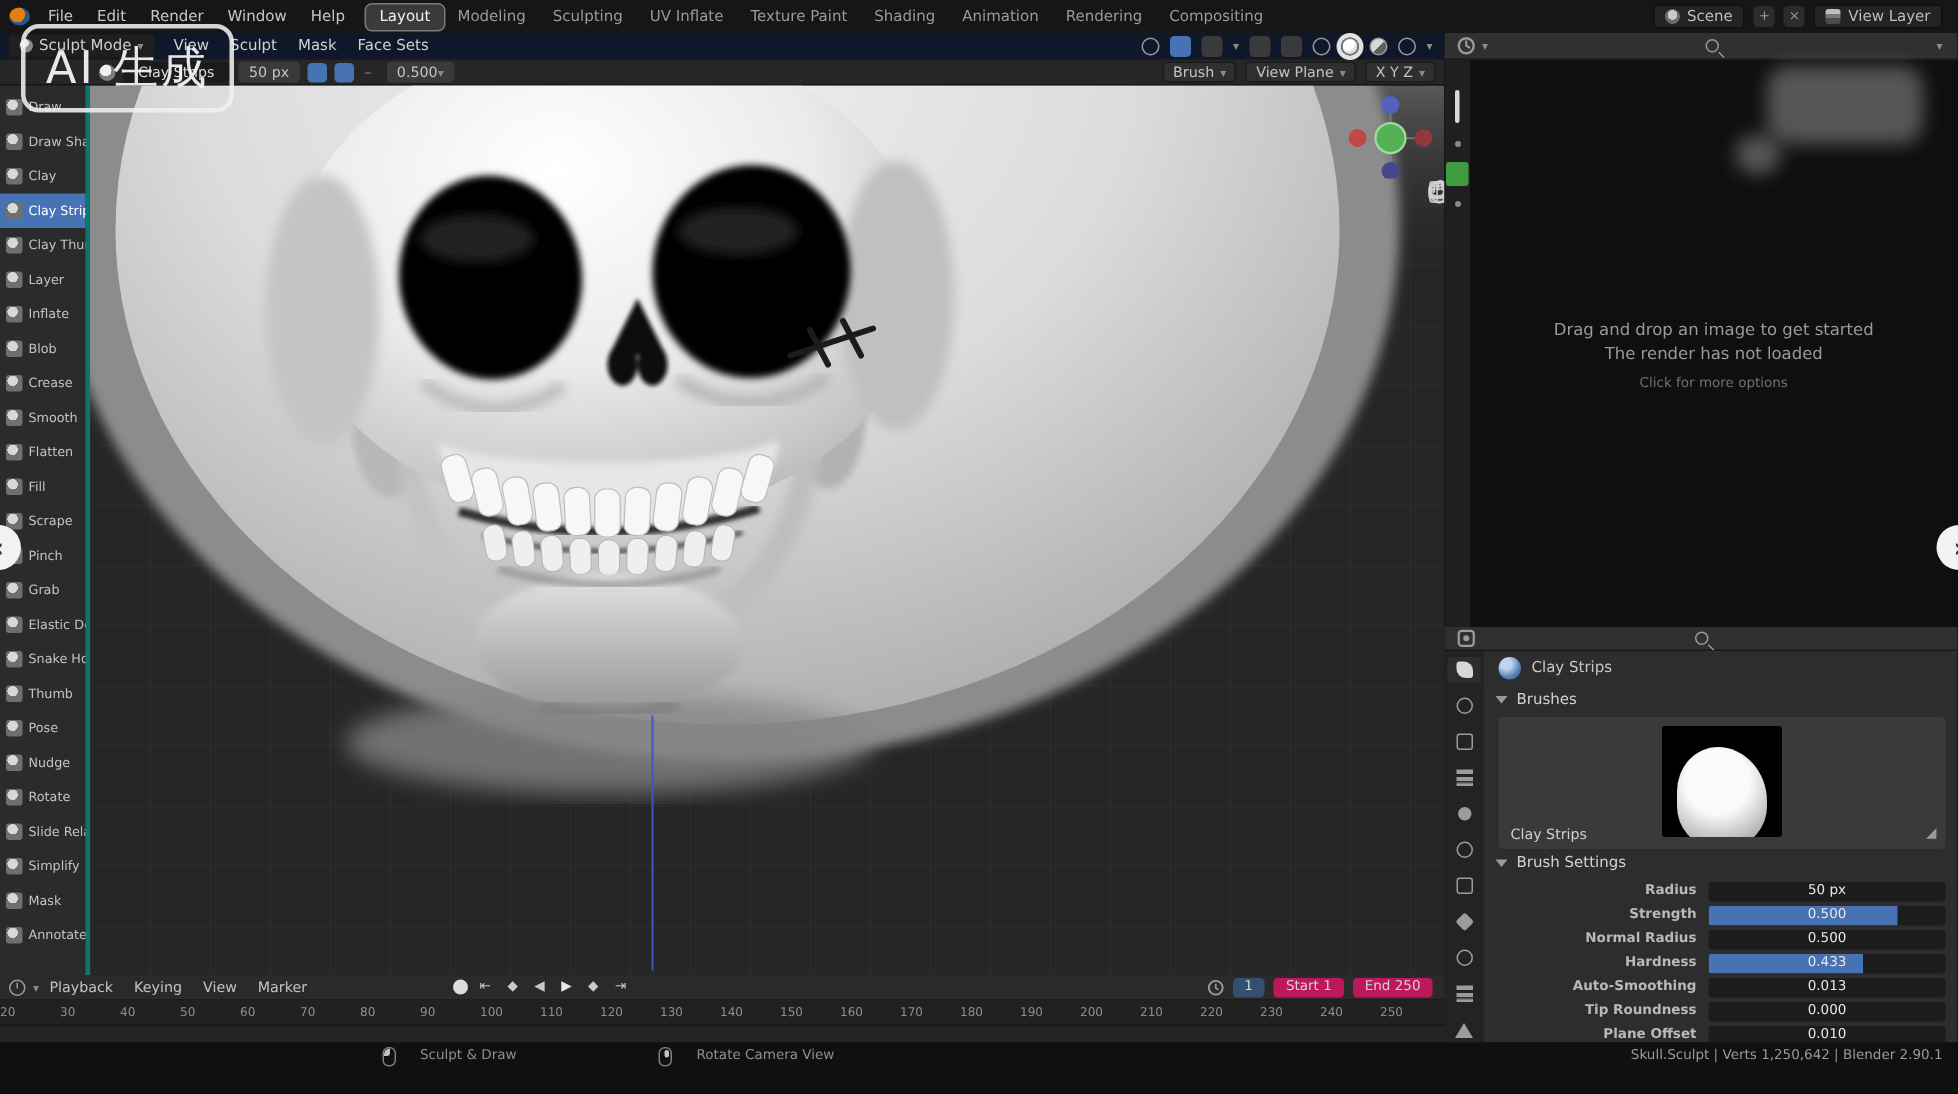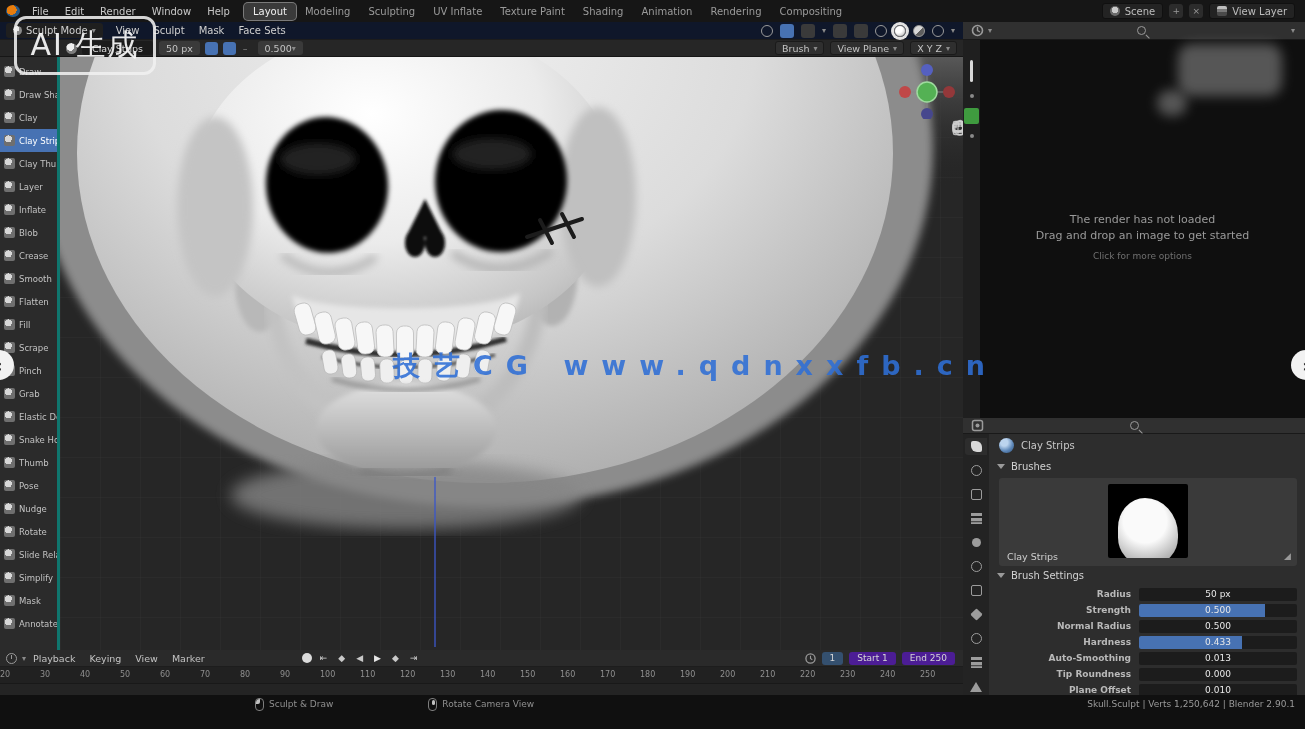--- a/index.html
+++ b/index.html
@@ -132,31 +132,31 @@
     border-bottom:1px solid #1d1d1d; }
   .tl-edicon { width:11px; height:11px; margin:0 5px 0 6px; border-radius:50%; border:1.3px solid #9a9a9a; position:relative; }
   .tl-edicon::after { content:""; position:absolute; left:4px; top:1px; width:1.3px; height:4px; background:#9a9a9a; }
   .tl-menus { display:flex;justify-content:space-between; }
   .tl-menus .menu-item { padding:2px 7px; }
   .tl-center { margin-left:90px; display:flex; align-items:center; gap:5px; }
   .rec-dot { width:10px; height:10px; border-radius:50%; background:#dcdcdc; }
   .tbtn { color:#c9c9c9; font-size:9px; padding:0 3px; }
   .tbtn.play { color:#e8e8e8; }
   .tl-right { margin-left:auto; display:flex; align-items:center; gap:6px; margin-right:8px; }
-  .tl-field { background:#4c1d95; border-radius:3px; padding:1px 8px; height:13px; display:flex; align-items:center;
+  .tl-field { background:#be185d; border-radius:3px; padding:1px 8px; height:13px; display:flex; align-items:center;
     font-size:9px; color:#d5d5d5; }
   .tl-field.blue { background:#34506f; }
   .ruler { height:17px; background:#212121; display:flex; align-items:flex-start; border-bottom:1px solid #191919; }
   .ruler span { width:40px; text-align:left; font-size:8px; color:#8f8f8f; padding-top:3px; }
   .tl-track { height:11px; background:#242424; }
 
   
   .statusbar { position:absolute; left:0; top:695px; width:1305px; height:34px; background:#101010; color:#8f8f8f; font-size:9px; }
   .sb-inner { display:flex; align-items:center; height:18px; padding:0 10px; }
-  .hint { display:flex; align-items:center; gap:5px; }
+  .hint { display:flex; align-items:center; gap:16px; }
   .hint1 { margin-left:245px; }
   .hint2 { margin-left:95px; }
   .mouse { width:9px; height:13px; border:1px solid #7d7d7d; border-radius:4px; position:relative; }
   .mouse.left::before { content:""; position:absolute; left:0; top:0; width:4px; height:5px; background:#c2c2c2; border-radius:4px 0 2px 0; }
   .mouse.mid::before { content:""; position:absolute; left:3px; top:1px; width:2.5px; height:5px; background:#c2c2c2; border-radius:2px; }
   .sb-stats { margin-left:auto; color:#9a9a9a; }
 
   
   .ai-badge { position:absolute; left:14px; top:16px; width:142px; height:59px; border:3px solid rgba(240,240,240,.88);
     border-radius:12px; display:flex; align-items:center; justify-content:center;
@@ -567,22 +567,22 @@
   <div class="rt-body">
     <div class="rt-strip">
       <span class="strip-scroll"></span>
       <span class="strip-dot" style="top:54px"></span>
       <span class="strip-green"></span>
       <span class="strip-dot" style="top:94px"></span>
     </div>
     <div class="blob" style="left:215px; top:4px; width:104px; height:52px"></div>
     <div class="blob" style="left:194px; top:50px; width:30px; height:26px"></div>
     <div class="rt-msg">
+      <div>Drag and drop an image to get started</div>
       <div>The render has not loaded</div>
-      <div>Drag and drop an image to get started</div>
       <div class="sub">Click for more options</div>
     </div>
   </div>
 
   <div class="props-header">
     <svg width="13" height="13" viewBox="0 0 13 13" style="margin:0 4px 0 8px">
       <rect x="1.5" y="1.5" width="10" height="10" rx="2" fill="none" stroke="#9a9a9a" stroke-width="1.5"></rect>
       <circle cx="6.5" cy="6.5" r="2" fill="#9a9a9a"></circle>
     </svg>
     <span class="search-glyph" style="margin:0 auto"></span>
@@ -766,21 +766,20 @@
         <span class="mouse mid"></span>
         <span>Rotate Camera View</span>
       </div>
       <span class="sb-stats">Skull.Sculpt | Verts 1,250,642 | Blender 2.90.1</span>
     </div>
   </div>
 
   <div class="ai-badge">
     <span>AI 生成</span>
   </div>
-  <div class="watermark">技艺CG www.qdnxxfb.cn</div>
   <div class="nav-circle nav-prev">
     <span>‹</span>
   </div>
   <div class="nav-circle nav-next">
     <span>›</span>
   </div>
 
 </div>
 
 </body></html>

